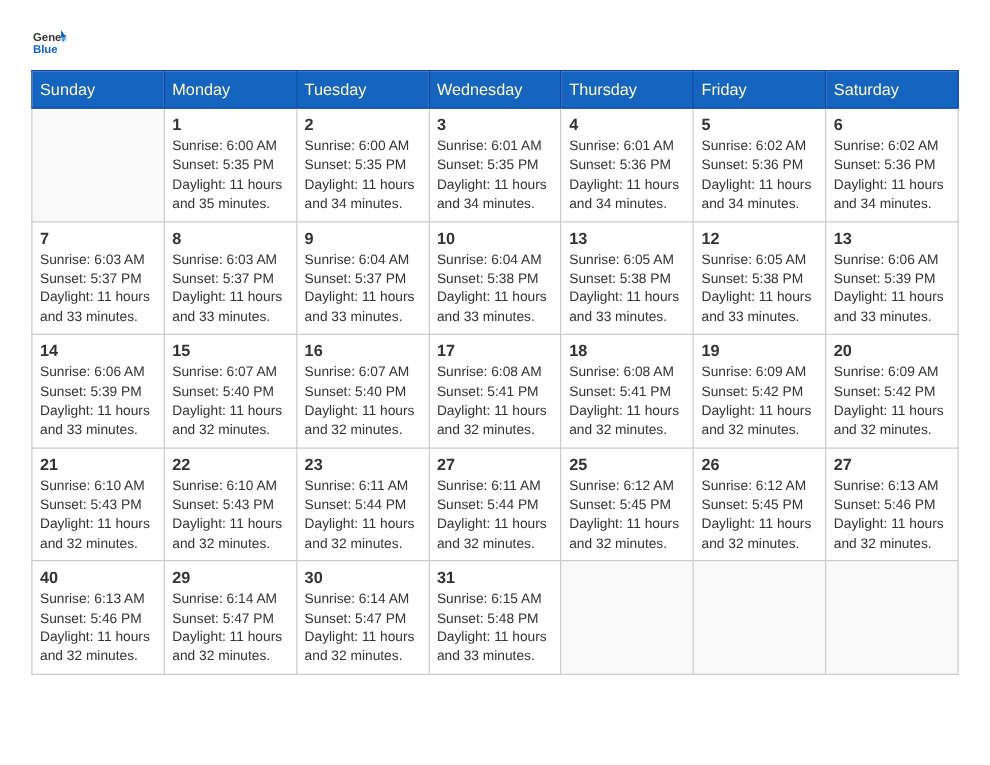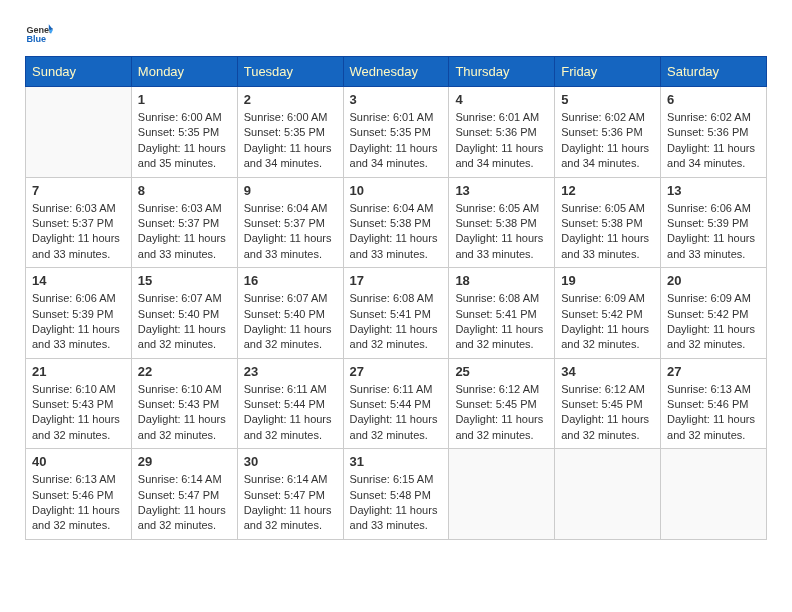--- a/index.html
+++ b/index.html
@@ -209,21 +209,21 @@
         </td>
         <td>
           <span class="day-number">27</span>
           <div class="cell-info">Sunrise: 6:11 AM<br>Sunset: 5:44 PM<br>Daylight: 11 hours and 32 minutes.</div>
         </td>
         <td>
           <span class="day-number">25</span>
           <div class="cell-info">Sunrise: 6:12 AM<br>Sunset: 5:45 PM<br>Daylight: 11 hours and 32 minutes.</div>
         </td>
         <td>
-          <span class="day-number">34</span>
+          <span class="day-number">26</span>
           <div class="cell-info">Sunrise: 6:12 AM<br>Sunset: 5:45 PM<br>Daylight: 11 hours and 32 minutes.</div>
         </td>
         <td>
           <span class="day-number">27</span>
           <div class="cell-info">Sunrise: 6:13 AM<br>Sunset: 5:46 PM<br>Daylight: 11 hours and 32 minutes.</div>
         </td>
       </tr>
       <tr>
         <td>
           <span class="day-number">40</span>

